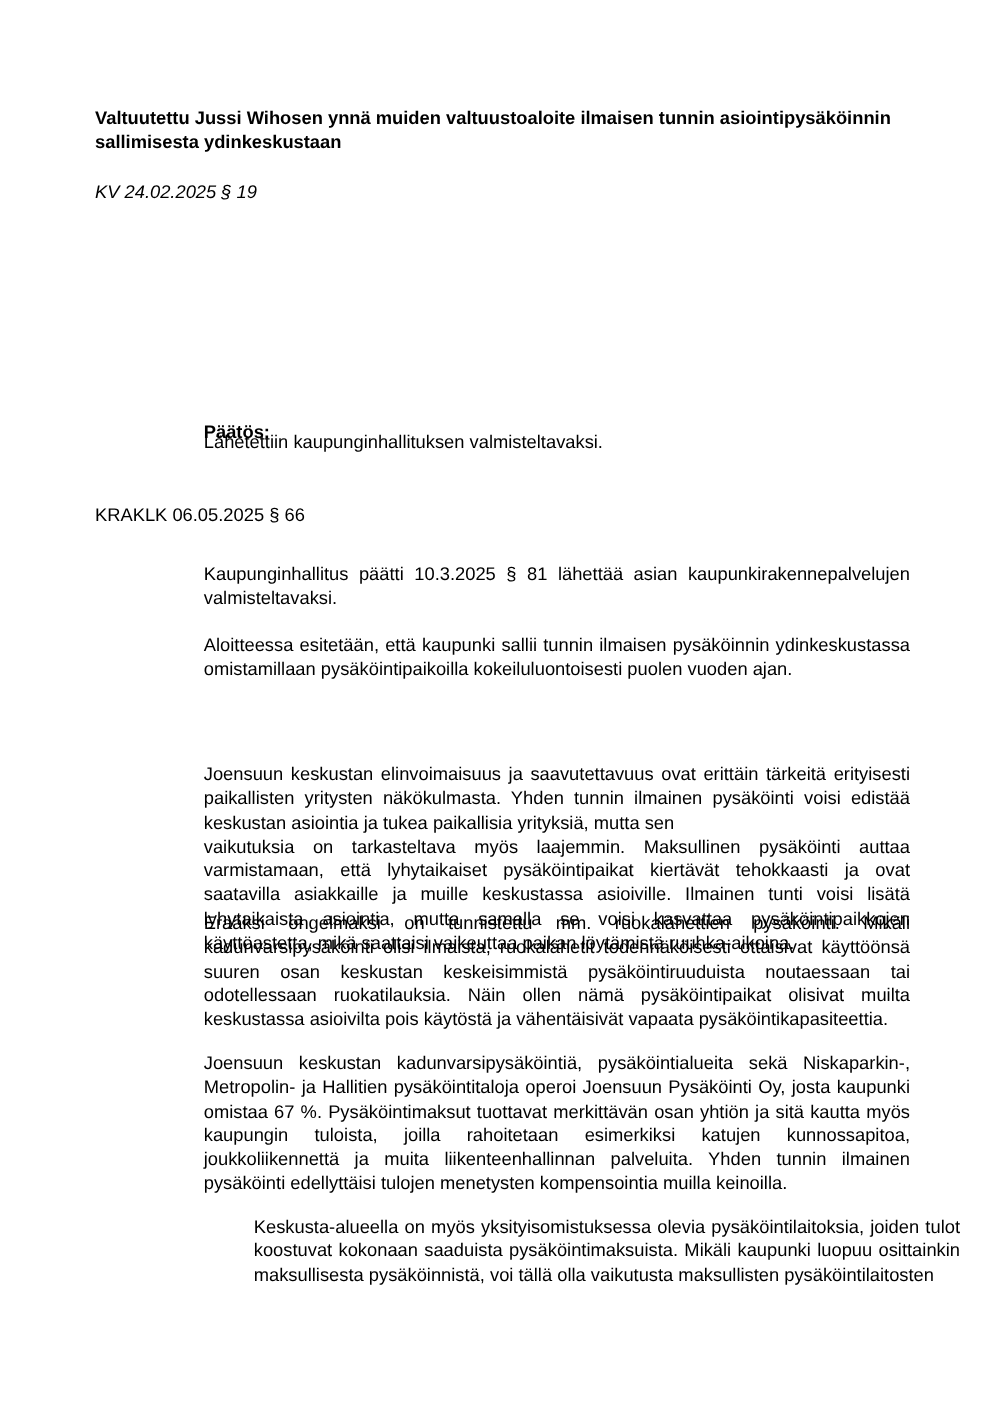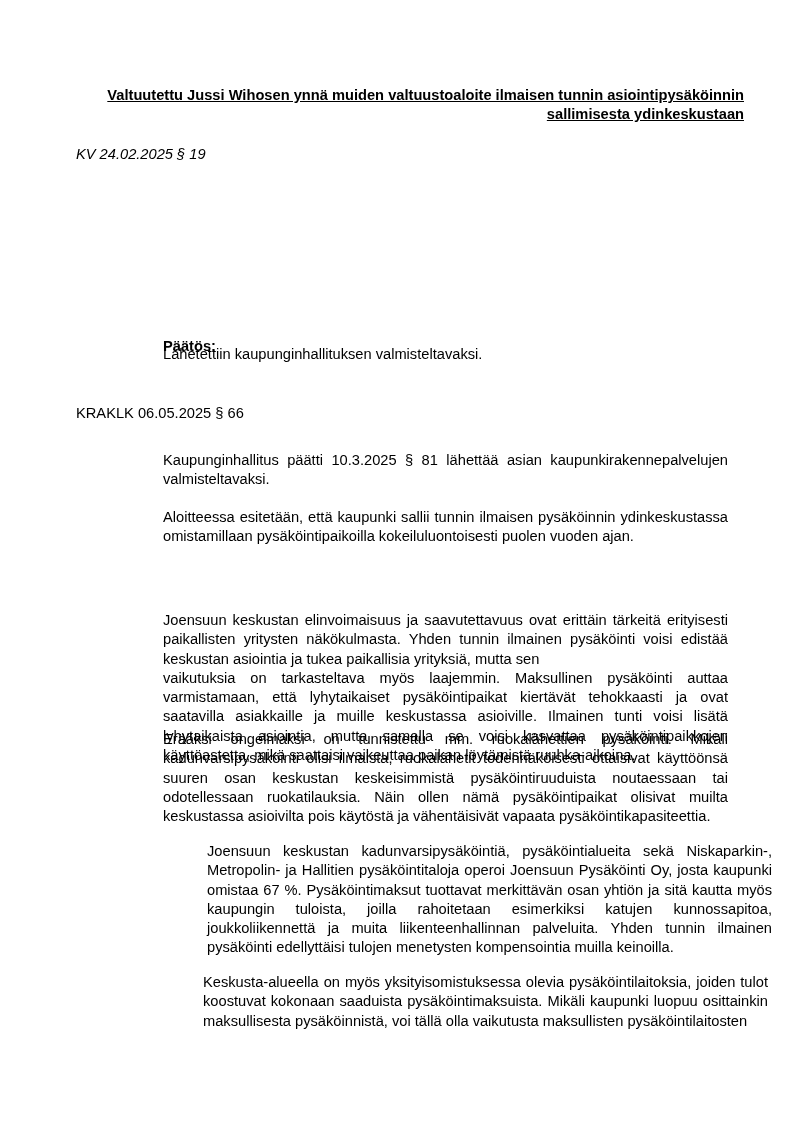--- a/index.html
+++ b/index.html
@@ -18,22 +18,21 @@
     font-size: 14.67px;
     line-height: 19.3px;
     color: #000000;
   }
   .doc-title {
     left: 76px;
     top: 86px;
     width: 668px;
     font-weight: 700;
     white-space: pre-line;
-    text-align: right;
-    text-decoration: underline;
+    text-align: left;
   }
   .section-heading {
     left: 76px;
     font-weight: 400;
   }
   .heading-kv { top: 145px; font-style: italic; }
   .heading-kraklk { top: 404px; }
   .body-block {
     left: 163px;
     width: 565px;
@@ -41,21 +40,21 @@
     white-space: pre-line;
   }
   .p-s1-0 { top: 200px; }
   .p-s1-1 { top: 253px; }
   .decision-label { top: 337px; font-weight: 700; text-align: left; }
   .p-decision { top: 345px; text-align: left; }
   .p-s2-0 { top: 451px; }
   .p-s2-1 { top: 508px; }
   .p-s2-2 { top: 564px; margin-top: 47px; }
   .p-s2-3 { top: 730px; }
-  .p-s2-4 { top: 842px; margin-left: 44px; }
+  .p-s2-4 { top: 842px; }
   .p-s2-5 { top: 973px; margin-left: 40px; }
 </style>
 </head>
 <body>
 
 <div class="page">
 
   <h1 class="txt doc-title">Valtuutettu Jussi Wihosen ynnä muiden valtuustoaloite ilmaisen tunnin asiointipysäköinnin
 sallimisesta ydinkeskustaan</h1>
 

